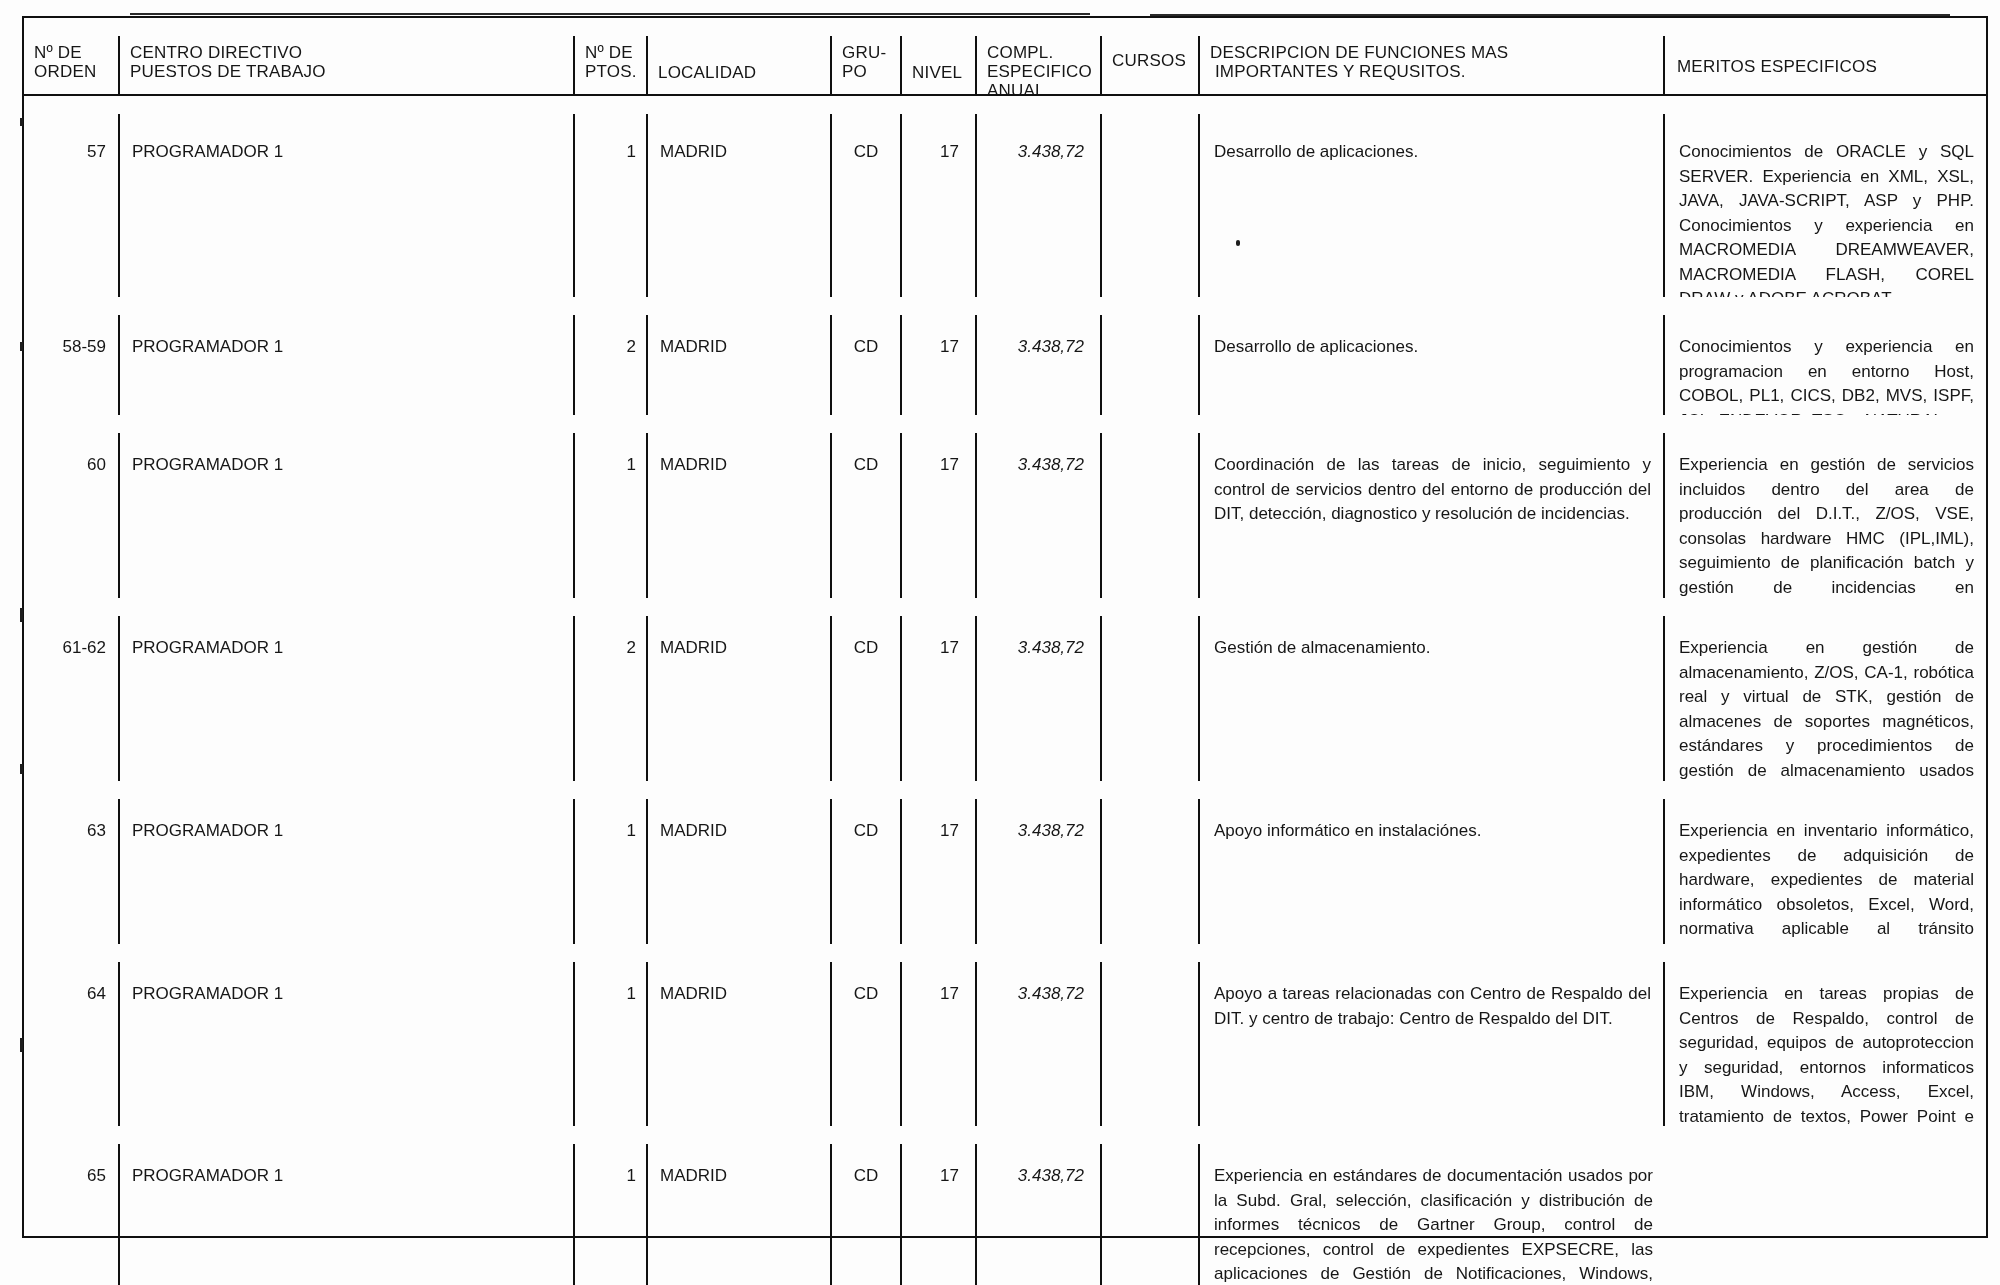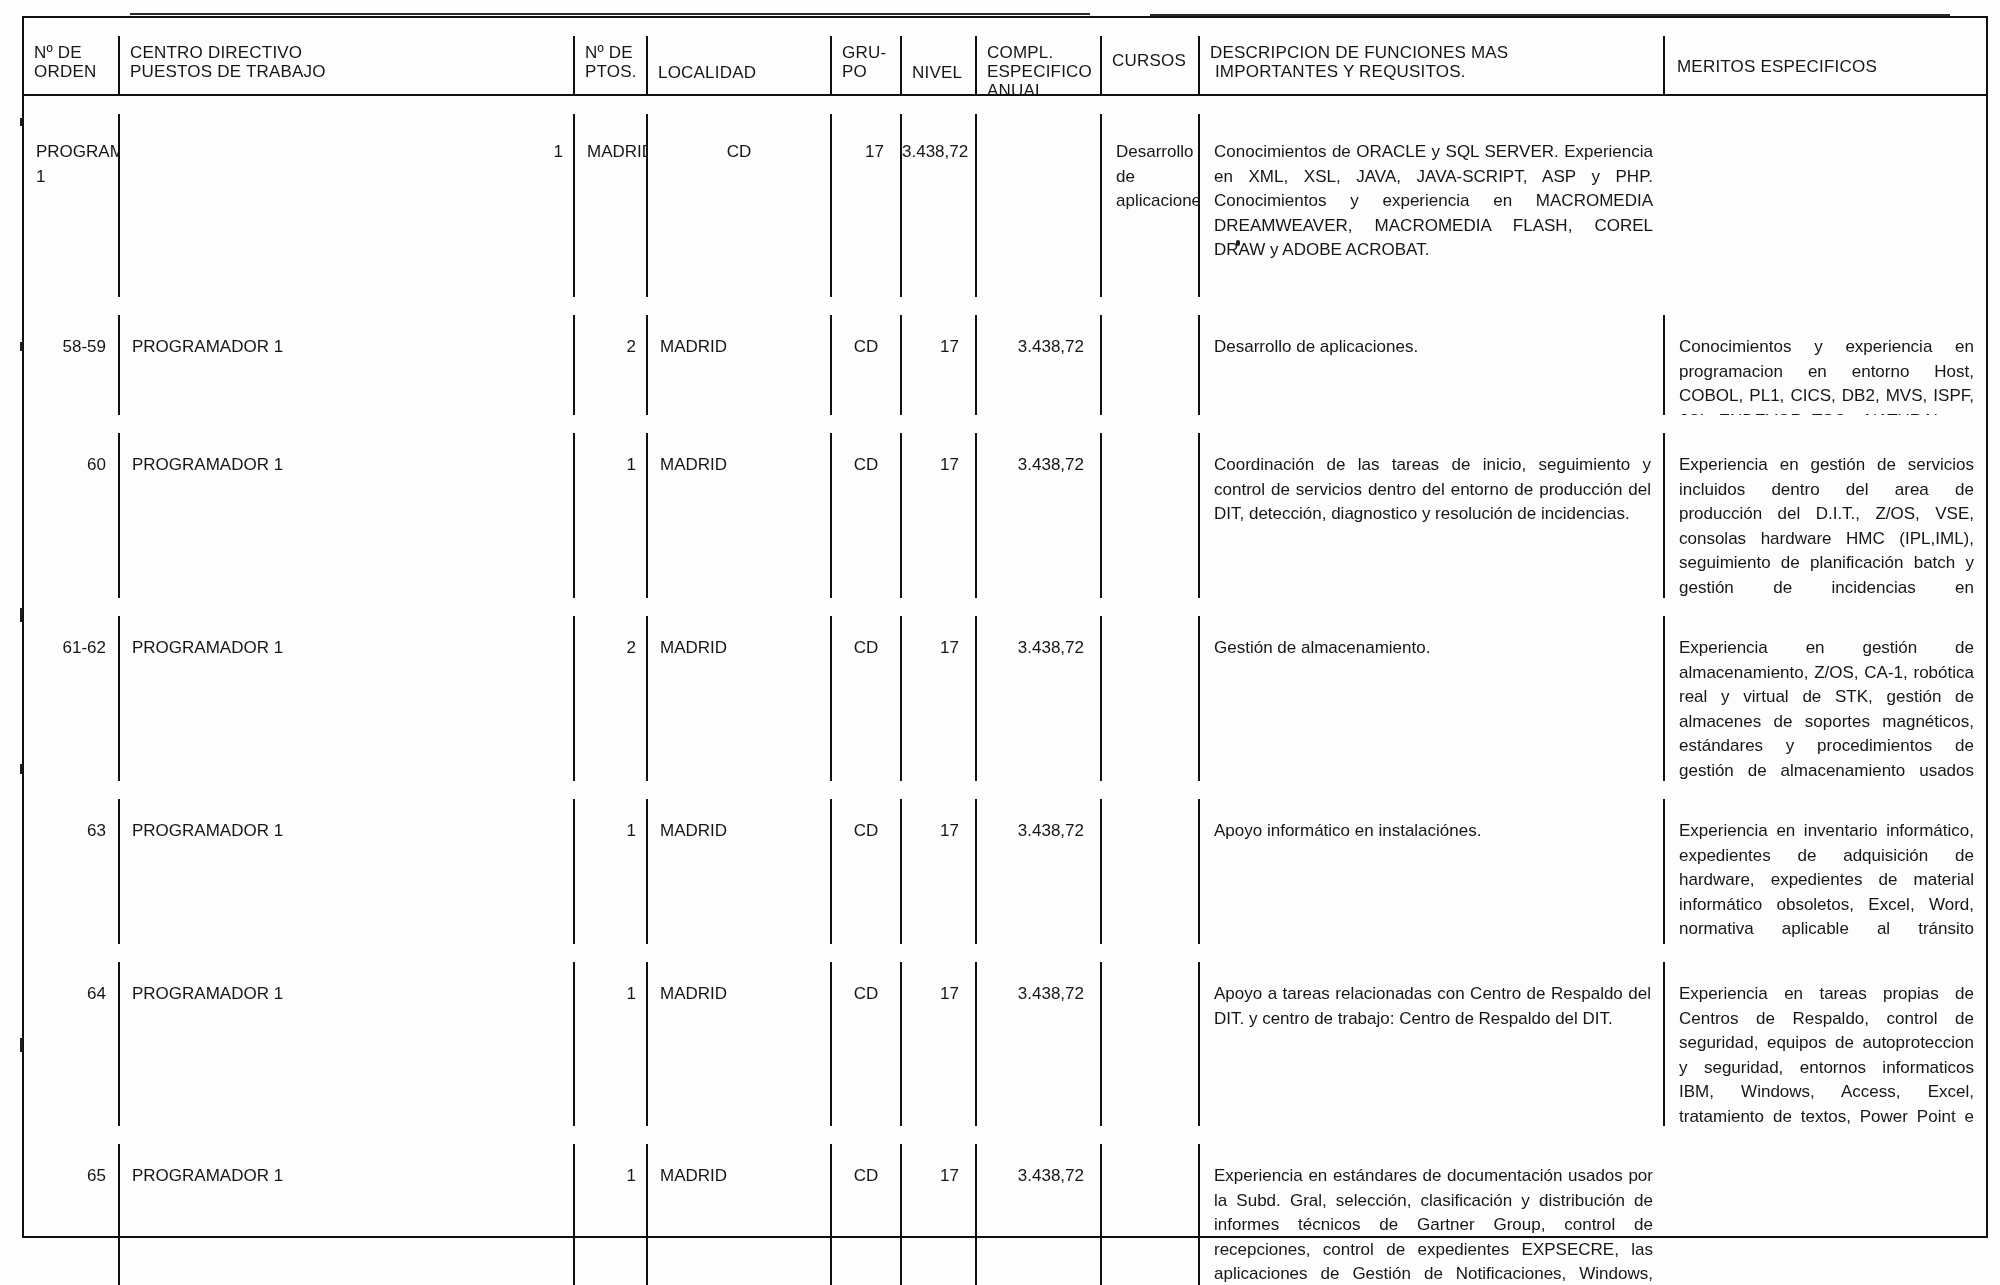--- a/index.html
+++ b/index.html
@@ -58,21 +58,21 @@
   .r-h4{height:145px;}
   .r-h5{height:164px;}
   .r-h6{height:234px;}
 
   .c-orden {text-align:right;padding:var(--pt) 12px 0 0;}
   .c-puesto{padding:var(--pt) 0 0 12px;}
   .c-ptos  {text-align:right;padding:var(--pt) 10px 0 0;}
   .c-loc   {padding:var(--pt) 0 0 12px;}
   .c-grupo {text-align:center;padding:var(--pt) 0 0 0;}
   .c-nivel {text-align:right;padding:var(--pt) 16px 0 0;}
-  .c-compl {text-align:right;padding:var(--pt) 16px 0 0;}
+  .c-compl {text-align:right;padding:var(--pt) 16px 0 0;font-style:italic;}
   .c-cursos{padding:var(--pt) 0 0 0;}
   .c-desc  {padding:var(--pt) 12px 0 14px;text-align:justify;}
   .c-mer   {padding:var(--pt) 12px 0 14px;text-align:justify;}
 
   
   .artifact{position:absolute;background:#1d1d1d;}
   .dot{left:1236px;top:240px;width:4px;height:6px;border-radius:2px;}
   .tick1{left:20px;top:118px;width:3px;height:8px;}
   .tick2{left:20px;top:342px;width:3px;height:9px;}
   .tick3{left:20px;top:608px;width:3px;height:14px;}
@@ -105,20 +105,21 @@
       <div class="h">COMPL.
 ESPECIFICO
 ANUAL</div>
       <div class="h h-cursos">CURSOS</div>
       <div class="h">DESCRIPCION DE FUNCIONES MAS
  IMPORTANTES Y REQUSITOS.</div>
       <div class="h h-mer">MERITOS ESPECIFICOS</div>
     </div>
 
     <div class="trow brow row0 r-h0">
+      <div class="c-orden">57</div>
       <div class="c-puesto">PROGRAMADOR 1</div>
       <div class="c-ptos">1</div>
       <div class="c-loc">MADRID</div>
       <div class="c-grupo">CD</div>
       <div class="c-nivel">17</div>
       <div class="c-compl">3.438,72</div>
       <div class="c-cursos"></div>
       <div class="c-desc">Desarrollo de aplicaciones.</div>
       <div class="c-mer">Conocimientos de ORACLE y SQL SERVER. Experiencia en XML, XSL, JAVA, JAVA-SCRIPT, ASP y PHP. Conocimientos y experiencia en MACROMEDIA DREAMWEAVER, MACROMEDIA FLASH, COREL DRAW y ADOBE ACROBAT.</div>
     </div>

